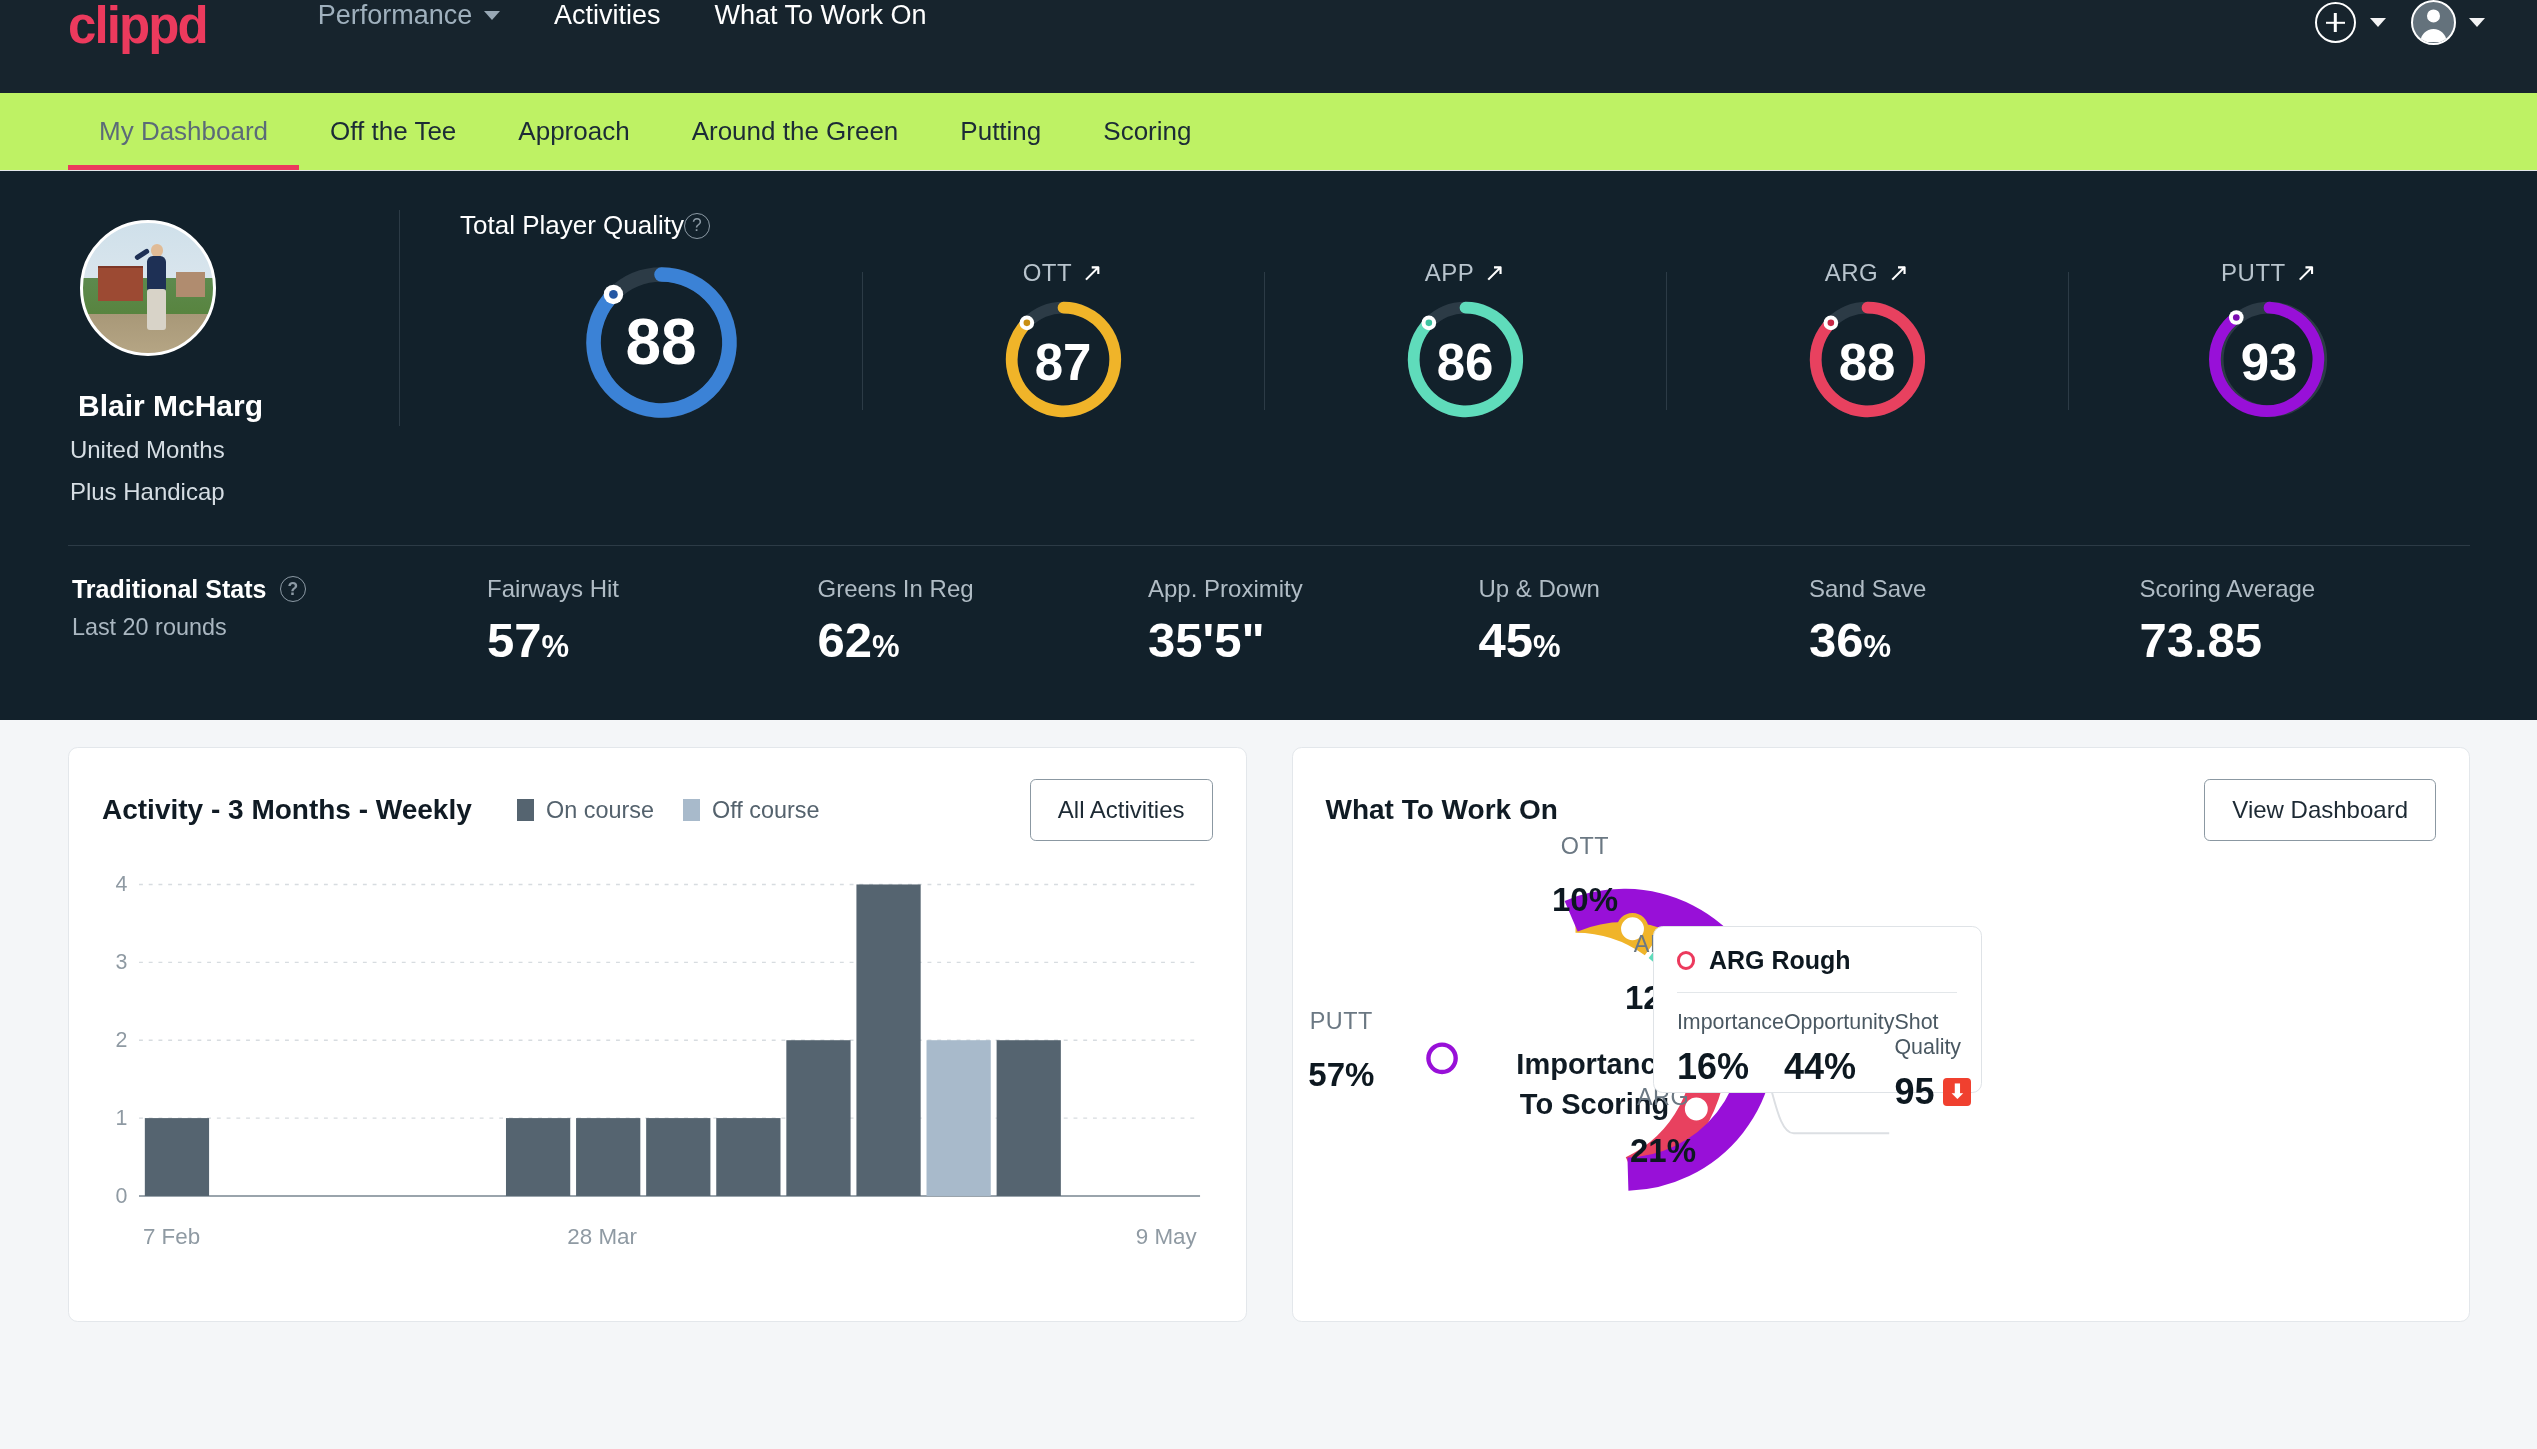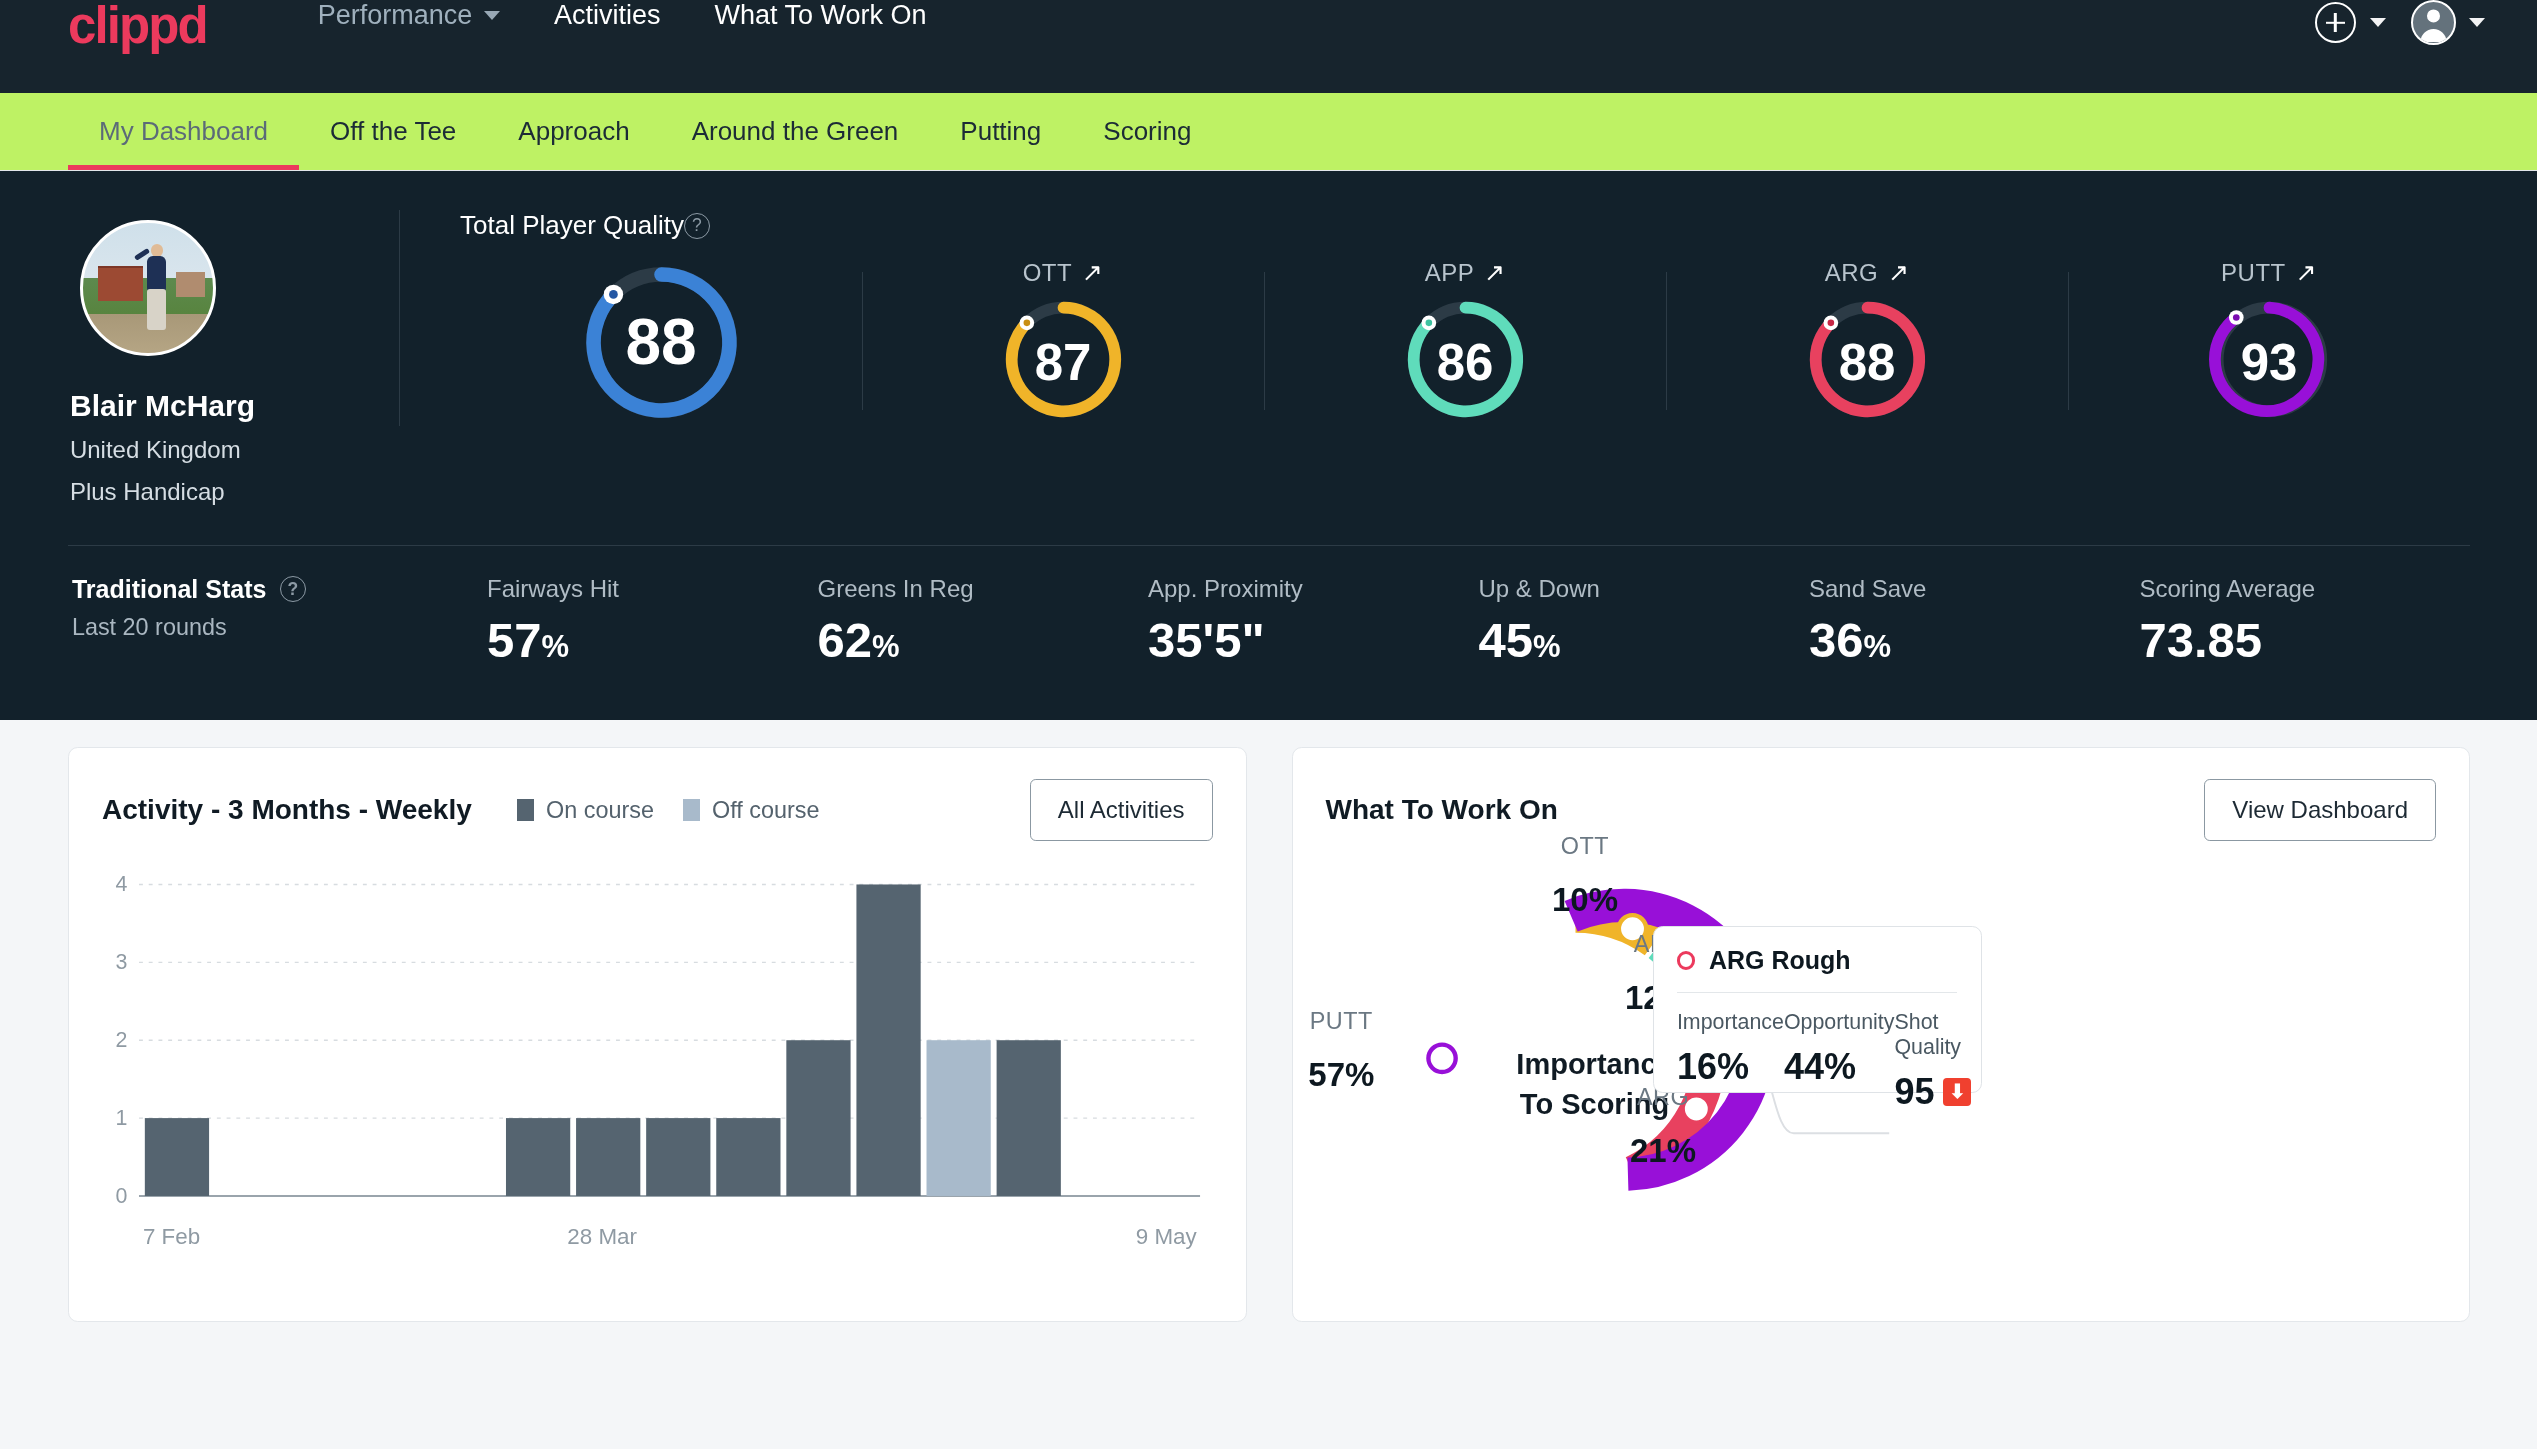--- a/index.html
+++ b/index.html
@@ -94,21 +94,21 @@
     background: #d8d3c8; border-radius: 2.9px;
   }
   .player-pic .golfer-head {
     position: absolute; left: 68px; top: 21.4px; width: 12.7px; height: 12.7px;
     border-radius: 50%; background: #e0bb96;
   }
   .player-pic .golfer-arm {
     position: absolute; left: 51px; top: 29px; width: 15.6px; height: 4.9px;
     background: #1e3055; transform: rotate(-32deg); border-radius: 2.9px;
   }
-  .player-name { color:#fff; font-size: 30px; font-weight: 700; margin-top: 33px; margin-left: 2px;}
+  .player-name { color:#fff; font-size: 30px; font-weight: 700; margin-top: 33px; margin-left: 10px;}
   .player-sub { color:#d5dde3; font-size: 24px; margin-top: 13.6px; margin-left: 1.9px;}
 
   .quality { flex: 1; border-left: 1px solid #2c3b46; padding-left: 60px; }
   .quality-head {
     display: flex; align-items: center; gap: 0;
     color: #ffffff; font-size: 26px; margin-bottom: 17.5px;
   }
   .qmark {
     width: 26px; height: 26px; border-radius: 50%; border: 1.9px solid #8c9aa5;
     color: #8c9aa5; font-size: 17.5px; display: flex; align-items: center;
@@ -249,21 +249,21 @@
     <div class="player">
       <div class="player-pic">
         <div class="bldg"></div>
         <div class="bldg2"></div>
         <div class="golfer-arm"></div>
         <div class="golfer-head"></div>
         <div class="golfer-body"></div>
         <div class="golfer-legs"></div>
       </div>
       <div class="player-name">Blair McHarg</div>
-      <div class="player-sub">United Kingdom</div>
+      <div class="player-sub">United Months</div>
       <div class="player-sub">Plus Handicap</div>
     </div>
 
     <div class="quality">
       <div class="quality-head">
         <span>Total Player Quality</span>
         <span class="qmark">?</span>
       </div>
       <div class="rings">
 

